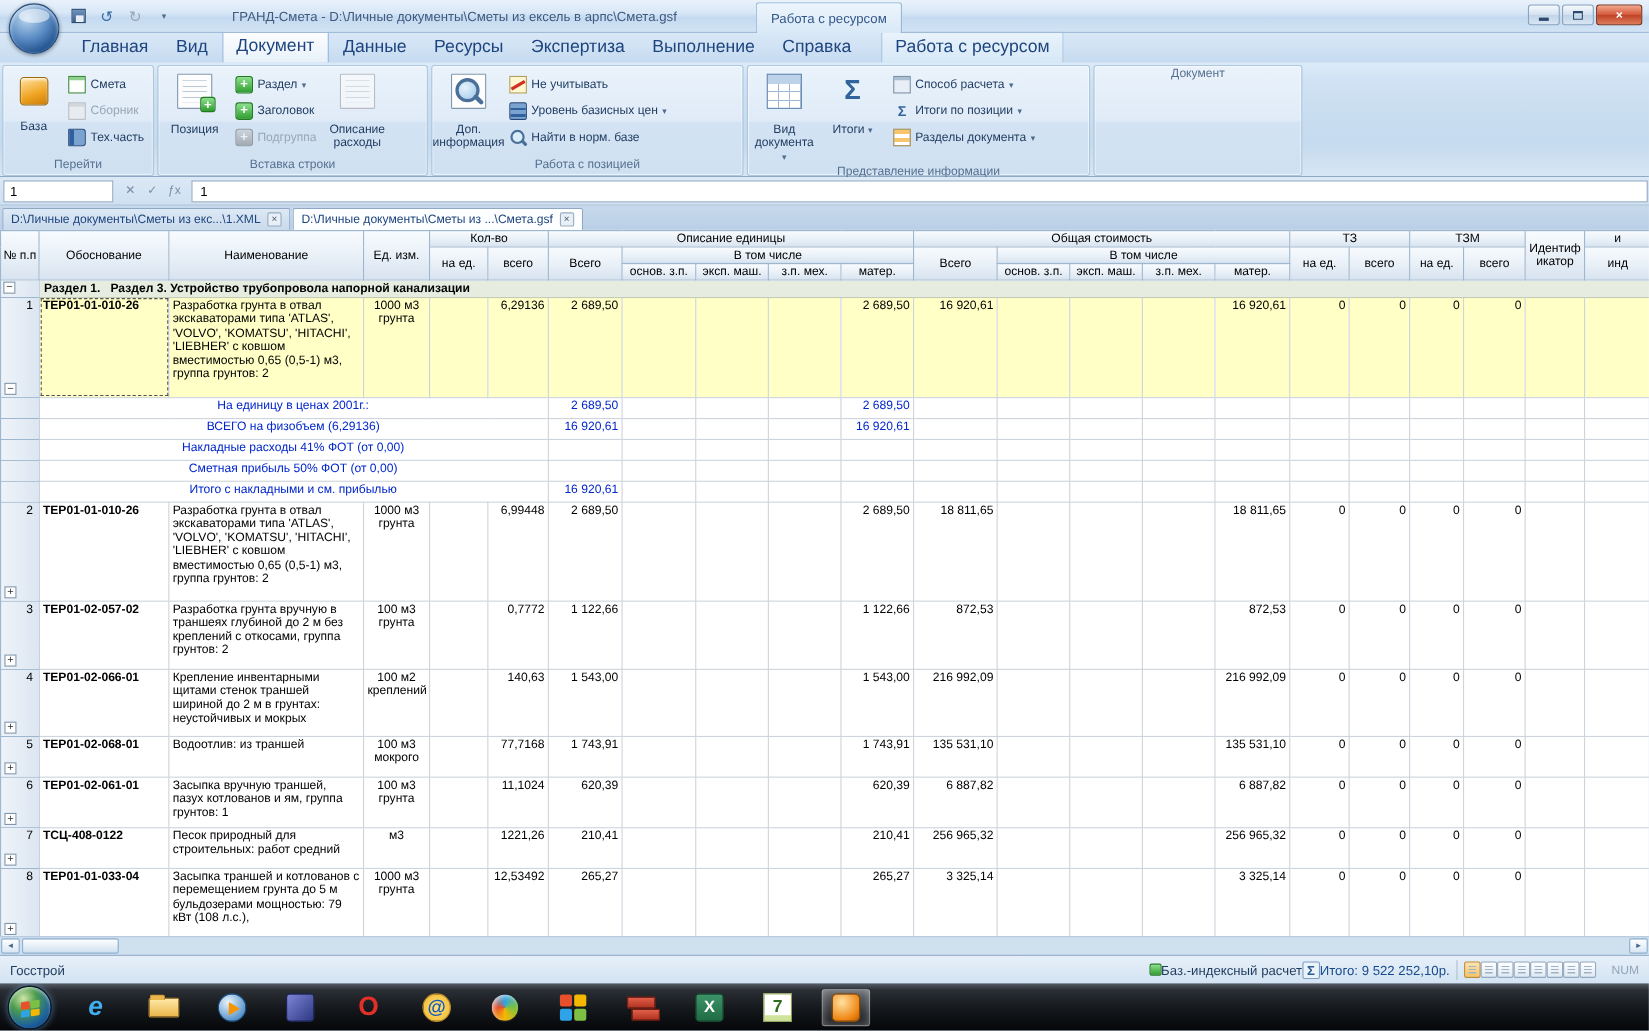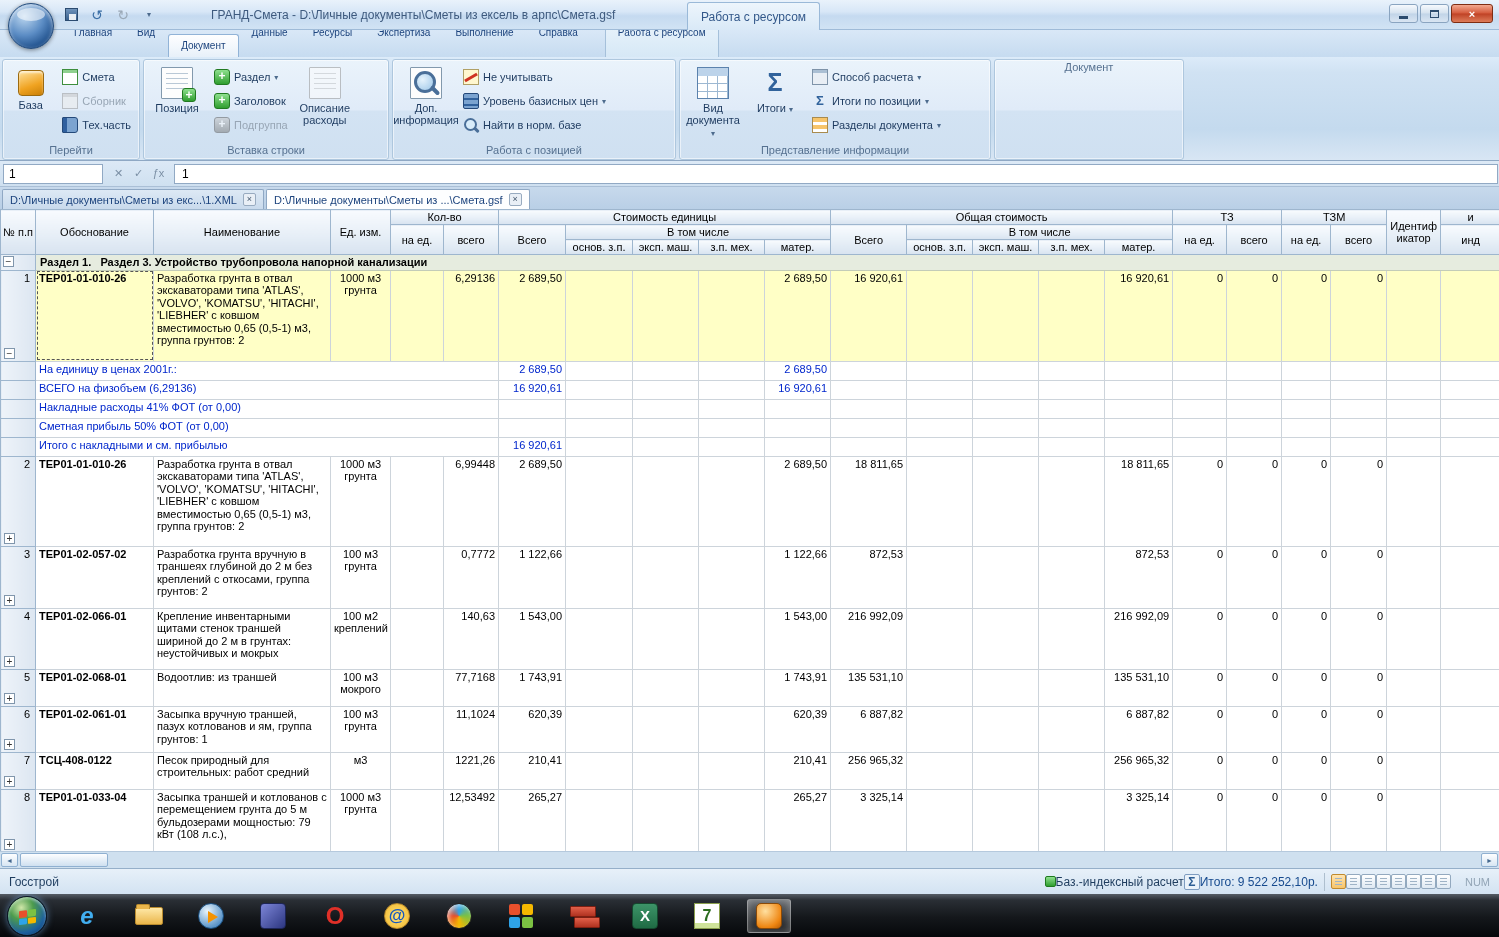--- a/index.html
+++ b/index.html
@@ -18,30 +18,30 @@
 .dd{font-size:8px;color:#4d6b8d}
 .title-text{margin-left:51px;font-size:12px;color:#3e5a7e;white-space:nowrap;z-index:4}
 .ctx-header{position:absolute;left:687px;top:2px;width:133px;height:28px;background:linear-gradient(#edf5fc,#d9e9f7);border:1px solid #9ab9d8;border-bottom:none;border-radius:3px 3px 0 0;display:flex;align-items:center;justify-content:center;font-size:12px;color:#33588a;z-index:3}
 .winbtns{position:absolute;right:6px;top:4px;display:flex;gap:2px;z-index:6}
 .winbtn{width:29px;height:19px;border:1px solid #8aa4c0;border-radius:3px;background:linear-gradient(#f6f9fd,#d5e2ef 48%,#c1d4e8 52%,#d9e5f2);display:flex;align-items:center;justify-content:center;font-size:11px;color:#2b4b6e}
 .winbtn .mini{width:9px;height:3px;background:#2b4b6e;margin-top:8px}
 .winbtn .maxi{width:9px;height:8px;border:1px solid #2b4b6e;border-top-width:2px}
 .winbtn.close{width:42px;background:linear-gradient(#f3a990,#d45a3c 48%,#bf4225 52%,#dd7c5a);border-color:#7e2d13;color:#fff;font-weight:bold}
 
 .tabrow{flex:none;height:27px;background:linear-gradient(#d9e8f7,#c6dbf0);display:flex;align-items:flex-end;padding-left:62px}
-.rtab{padding:5px 12px 19px;font-size:10px;color:#1d447e;margin-right:1px;border-radius:3px 3px 0 0}
+.rtab{padding:5px 12px 5px;font-size:16px;color:#1d447e;margin-right:1px;border-radius:3px 3px 0 0}
 .rtab.active{background:linear-gradient(#fefeff,#f2f7fc 55%,#e7f0f9);border:1px solid #91b3d7;border-bottom:none;padding-bottom:6px}
 .rtab.ctx{margin-left:14px;background:linear-gradient(#e9f3fb,#d6e8f6);border:1px solid #a5c0da;border-bottom:none}
 
 .ribbon{flex:none;height:104px;background:linear-gradient(#dcebf9,#d0e2f3 15%,#c4daee 70%,#d8e6f4);border-bottom:1px solid #8fa8c4;display:flex;gap:3px;padding:2px 2px 0}
 .rgroup{border:1px solid #aec7de;border-radius:3px;background:linear-gradient(#eaf3fb,#e0ebf8 50%,#d3e3f3 52%,#cfe0f1);display:flex;flex-direction:column;box-shadow:inset 0 0 0 1px rgba(255,255,255,.55)}
 .rgroup-body{flex:1;display:flex;align-items:stretch;gap:4px;padding:3px 4px 0}
 .rgroup-label{height:16px;line-height:14px;text-align:center;font-size:11px;color:#567190}
 .bigbtn{width:58px;display:flex;flex-direction:column;align-items:center;padding:4px 1px 0;border-radius:3px;text-align:center}
-.blabel{font-size:11px;color:#1d3a5f;line-height:12px;margin-top:3px}
+.blabel{font-size:11px;color:#1d3a5f;line-height:12px;margin-top:13px}
 .smallcol{display:flex;flex-direction:column;gap:4px;padding-top:4px}
 .smallbtn{display:flex;align-items:center;gap:4px;height:20px;padding:0 4px;font-size:11px;color:#1d3a5f;border-radius:2px;white-space:nowrap}
 .disb{color:#98a6b5}
 .disb .i16,.disb .i32{filter:grayscale(1);opacity:.55}
 .i16{width:16px;height:16px;flex:none;position:relative;display:inline-block}
 .i32{width:32px;height:32px;flex:none;position:relative;display:inline-block}
 .i24{width:26px;height:26px;flex:none;position:relative;display:inline-block;margin-top:3px}
 .ic-base{background:linear-gradient(160deg,#ffe3a0,#f0a321 60%,#c97f08);border:1px solid #9c6a10;border-radius:4px;box-shadow:inset 0 2px 2px rgba(255,255,255,.6)}
 .ic-smeta{background:#fff;border:1px solid #3e8e3e;box-shadow:inset 0 3px 0 #8fd08f}
 .ic-sbornik{background:#ececec;border:1px solid #9a9a9a;box-shadow:inset 0 3px 0 #c6c6c6}
@@ -88,21 +88,21 @@
 .expander{position:absolute;bottom:2px;left:3px;width:11px;height:11px;border:1px solid #8096ac;background:#fff;font-size:10px;line-height:9px;text-align:center;color:#333}
 .secexp{position:static;display:inline-block;margin:1px 0 0 2px}
 td.sec{background:#e6ecdf;border-color:#c3ccb8;font-weight:bold;white-space:pre;vertical-align:middle;padding-left:4px}
 td.y{background:#ffffc6}
 td.r{text-align:right}
 td.c{text-align:center}
 td.code{font-weight:b old}
 td.code{font-weight:bold}
 td.marq{outline:1px dashed #555;outline-offset:-2px}
 td.sub{color:#0026cc}
-td.lbl{color:#0026cc;text-align:left;white-space:nowrap;padding-right:4px}
+td.lbl{color:#0026cc;text-align:center;white-space:nowrap;padding-right:4px}
 
 .hscroll{flex:none;height:17px;background:#cfe0ef;border-top:1px solid #b5c9dd;display:flex;align-items:center;padding:0 1px}
 .sarrow{width:17px;height:14px;border:1px solid #8fb0d1;border-radius:2px;background:linear-gradient(#fdfeff,#d8e6f3);font-size:7px;color:#44688e;display:flex;align-items:center;justify-content:center}
 .sthumb{width:88px;height:14px;margin-left:2px;border:1px solid #8fb0d1;border-radius:2px;background:linear-gradient(#fdfeff,#cfe0f0)}
 .strack{flex:1}
 
 .status{flex:none;height:26px;background:linear-gradient(#e7f0f9,#d3e3f2);border-top:1px solid #95afc9;display:flex;align-items:center;padding:0 9px;font-size:12px;color:#1e3c5e}
 .sb-right{margin-left:auto;display:flex;align-items:center;gap:0}
 .sbgreen{width:11px;height:11px;background:linear-gradient(#8fe08f,#2f9e2f);border:1px solid #1f7a1f;border-radius:2px}
 .sbsigma{width:16px;height:16px;border:1px solid #7e9cc0;background:#eaf2fa;color:#2c5d94;font-weight:bold;font-size:12px;line-height:14px;text-align:center;border-radius:2px}
@@ -358,21 +358,21 @@
 <col style="width:54px">
         <col style="width:60px">
 </colgroup>
 <thead>
 <tr style="height:15px">
 <th rowspan="3">№ п.п</th>
 <th rowspan="3">Обоснование</th>
 <th rowspan="3">Наименование</th>
 <th rowspan="3">Ед. изм.</th>
 <th colspan="2">Кол-во</th>
-<th colspan="5">Стоимость единицы</th>
+<th colspan="5">Описание единицы</th>
 <th colspan="5">Общая стоимость</th>
 <th colspan="2">ТЗ</th>
 <th colspan="2">ТЗМ</th>
 <th rowspan="3" class="wrapany">Идентификатор</th>
 <th>и</th>
 </tr>
 <tr style="height:15px">
 <th rowspan="2">на ед.</th>
 <th rowspan="2">всего</th>
 <th rowspan="2">Всего</th>

